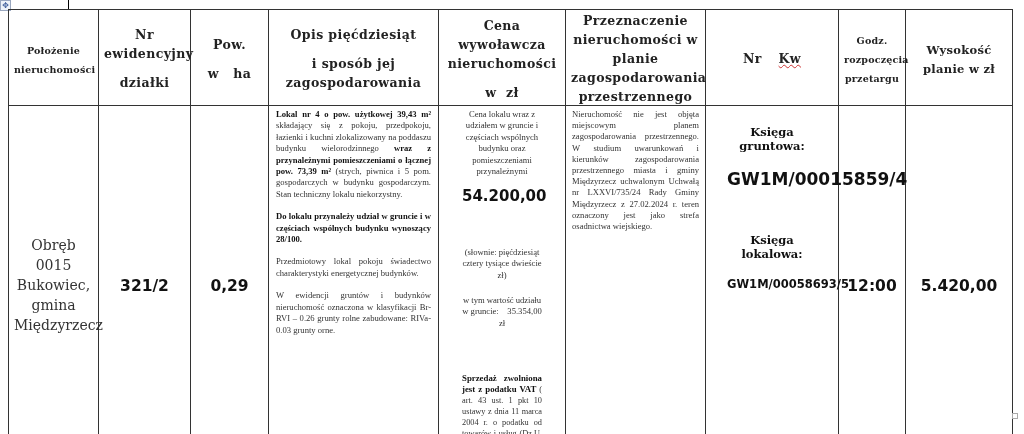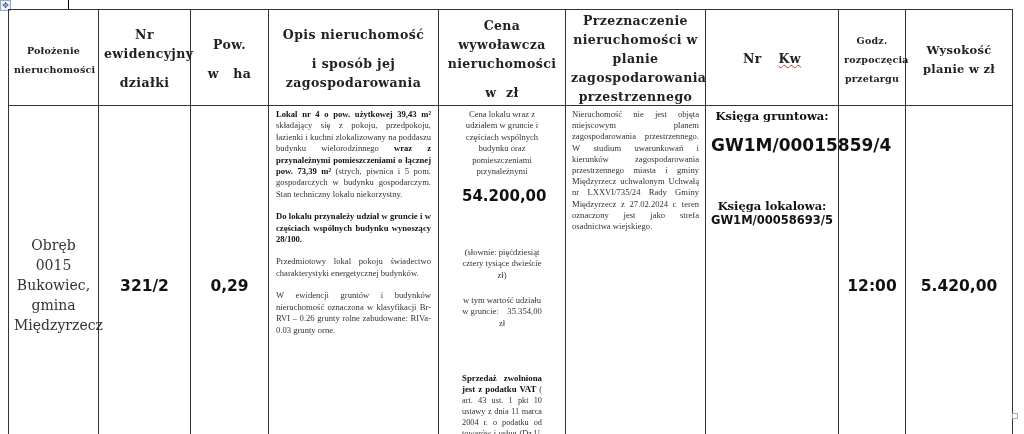--- a/index.html
+++ b/index.html
@@ -19,21 +19,21 @@
     .desc { text-align: justify !important; vertical-align: top !important; padding: 3px 7px !important; font-size: 8.6px; line-height: 11.4px; font-family: Liberation Serif, serif; color: #333; }
     .desc p { margin: 0 0 11px 0; }
     .desc b { color: #111; }
     .price { vertical-align: top !important; padding: 3px 23px !important; font-size: 8.6px; line-height: 11.4px; font-family: "Liberation Serif", serif; color: #333; }
     .price p { margin: 0; }
     .price .amount { font-family: "DejaVu Sans", sans-serif; font-weight: bold; font-size: 15px; color: #111; margin: 14px 0 44px 0; }
     .price .vat { text-align: justify; margin-top: 44px; font-family: Liberation Serif, serif; font-size: 8.3px; line-height: 11px; }
     .price .vat b { color: #111; font-size: 8.8px; }
     .plan { text-align: justify !important; vertical-align: top !important; padding: 3px 6px !important; font-size: 8.6px; line-height: 11.2px; font-family: "Liberation Serif", serif; color: #333; }
     .kw { vertical-align: top !important; padding-top: 3px !important; font-family: "DejaVu Serif", serif; font-weight: bold; font-size: 11.5px; color: #111; }
-    .kw p { margin: 0; }
+    .kw p { margin: 16px; }
     .kw .gw { margin-top: 12px; font-family: "DejaVu Sans", sans-serif; font-size: 17px; }
     .kw .kl { margin-top: 44px; }
     .kw .lw { font-family: "DejaVu Sans", sans-serif; font-size: 11.5px; }
     .underline-spell { text-decoration: underline wavy #c33; text-decoration-thickness: 1px; }
     .corner-mark { position: absolute; left: 1012px; top: 413px; width: 4px; height: 4px; border: 1px solid #aaa; }
   </style>
 </head>
 <body>
 
 <div class="move-handle">✥</div>
@@ -58,21 +58,21 @@
       <span class="h-large">Nr ewidencyjny</span>
       <span class="gap"></span>
       <span class="h-large">działki</span>
     </th>
     <th>
       <span class="h-large">Pow.</span>
       <span class="gap"></span>
       <span class="h-large" style="white-space:pre">w   ha</span>
     </th>
     <th>
-      <span class="h-large">Opis nieruchomość</span>
+      <span class="h-large">Opis pięćdziesiąt</span>
       <span class="gap"></span>
       <span class="h-large">i sposób jej zagospodarowania</span>
     </th>
     <th>
       <span class="h-large">Cena wywoławcza nieruchomości</span>
       <span class="gap"></span>
       <span class="h-large" style="white-space:pre">w  zł</span>
     </th>
     <th><span class="h-large">Przeznaczenie nieruchomości  w planie zagospodarowania przestrzennego</span></th>
     <th>

